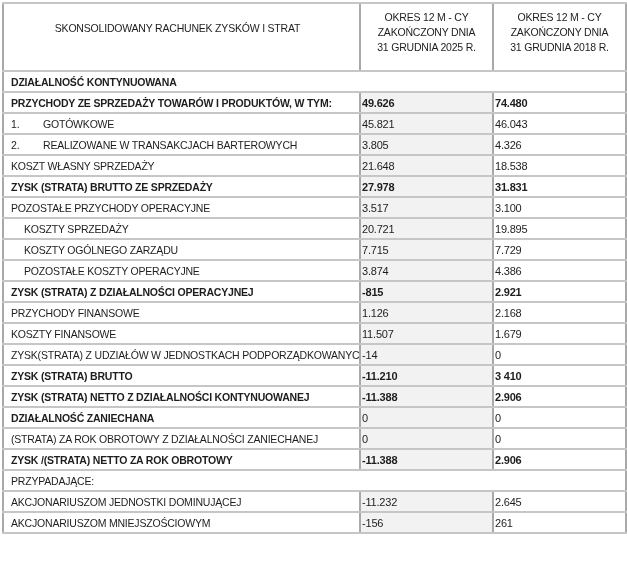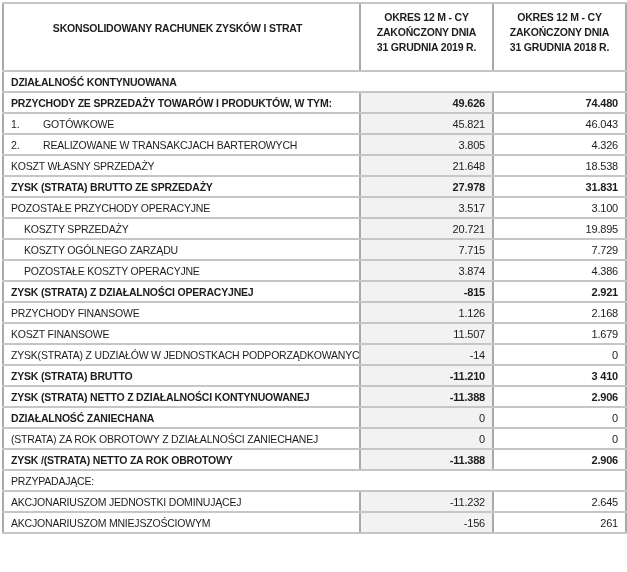--- a/index.html
+++ b/index.html
@@ -12,27 +12,27 @@
   }
   col.c-label{width:357px;}
   col.c-2019{width:133px;}
   col.c-2018{width:133px;}
   th,td{
     border-top:2px solid #c6c6c6;border-bottom:2px solid #c6c6c6;
     font-size:10.5px;letter-spacing:-0.2px;font-weight:normal;
     overflow:hidden;white-space:nowrap;
   }
   tr.hdr{height:68px;}
-  tr.hdr th{vertical-align:top;font-weight:bold;}
+  tr.hdr th{vertical-align:top;font-weight:normal;}
   th.t-label{text-align:center;padding:18px 8px 0 0;}
   th.t-period{text-align:center;padding-top:6px;line-height:15px;border-left:2px solid #a9a9a9;}
   tbody tr{height:21px;}
   td.lbl{text-align:left;padding-left:7px;}
   td.ind{padding-left:20px;}
-  td.val{text-align:right;padding-right:7px;font-size:11px;}
+  td.val{padding-right:7px;font-size:11px;}
   td.v19{background:#f2f2f2;border-left:2px solid #a9a9a9;}
   td.v18{border-left:2px solid #a9a9a9;}
   .b{font-weight:bold;}
   .num{display:inline-block;width:32px;}
   td.span-row{background:#ffffff;}
 </style>
 </head>
 <body>
 
 <div class="wrap">
@@ -41,21 +41,21 @@
         <col class="c-label">
         <col class="c-2019">
         <col class="c-2018">
       </colgroup>
     <thead>
       <tr class="hdr">
         <th class="t-label">SKONSOLIDOWANY RACHUNEK ZYSKÓW I STRAT</th>
         <th class="t-period">
           <span>OKRES 12 M - CY</span><br>
           <span>ZAKOŃCZONY DNIA</span><br>
-          <span>31 GRUDNIA 2019 R.</span>
+          <span>31 GRUDNIA 2025 R.</span>
         </th>
         <th class="t-period">
           <span>OKRES 12 M - CY</span><br>
           <span>ZAKOŃCZONY DNIA</span><br>
           <span>31 GRUDNIA 2018 R.</span>
         </th>
       </tr>
     </thead>
     <tbody>
       <tr>
@@ -110,21 +110,21 @@
         <td class="lbl b">ZYSK (STRATA) Z DZIAŁALNOŚCI OPERACYJNEJ</td>
         <td class="val v19 b">-815</td>
         <td class="val v18 b">2.921</td>
       </tr>
       <tr>
         <td class="lbl">PRZYCHODY FINANSOWE</td>
         <td class="val v19">1.126</td>
         <td class="val v18">2.168</td>
       </tr>
       <tr>
-        <td class="lbl">KOSZT FINANSOWE</td>
+        <td class="lbl">KOSZTY FINANSOWE</td>
         <td class="val v19">11.507</td>
         <td class="val v18">1.679</td>
       </tr>
       <tr>
         <td class="lbl">ZYSK(STRATA) Z UDZIAŁÓW W JEDNOSTKACH PODPORZĄDKOWANYCH</td>
         <td class="val v19">-14</td>
         <td class="val v18">0</td>
       </tr>
       <tr>
         <td class="lbl b">ZYSK (STRATA) BRUTTO</td>

